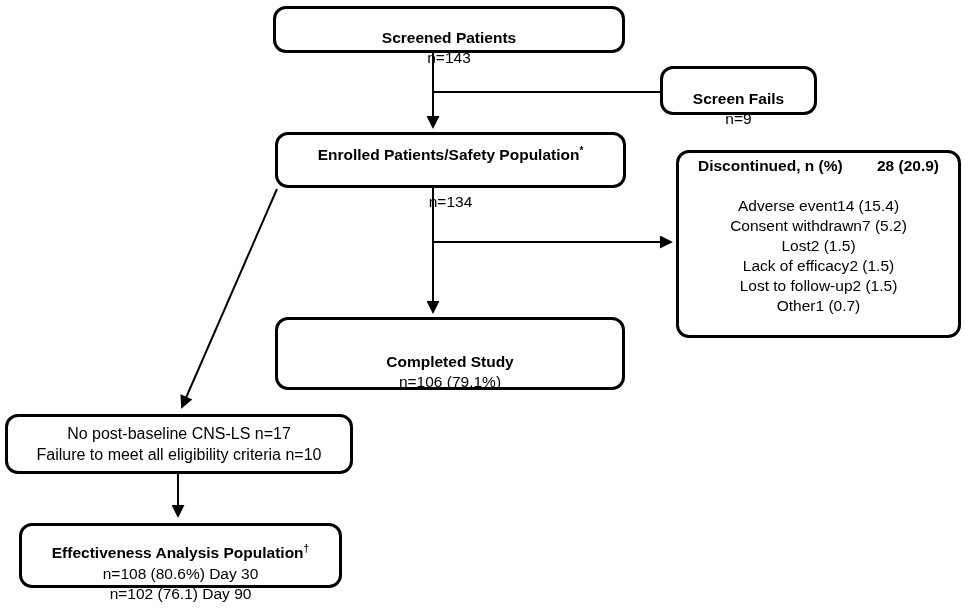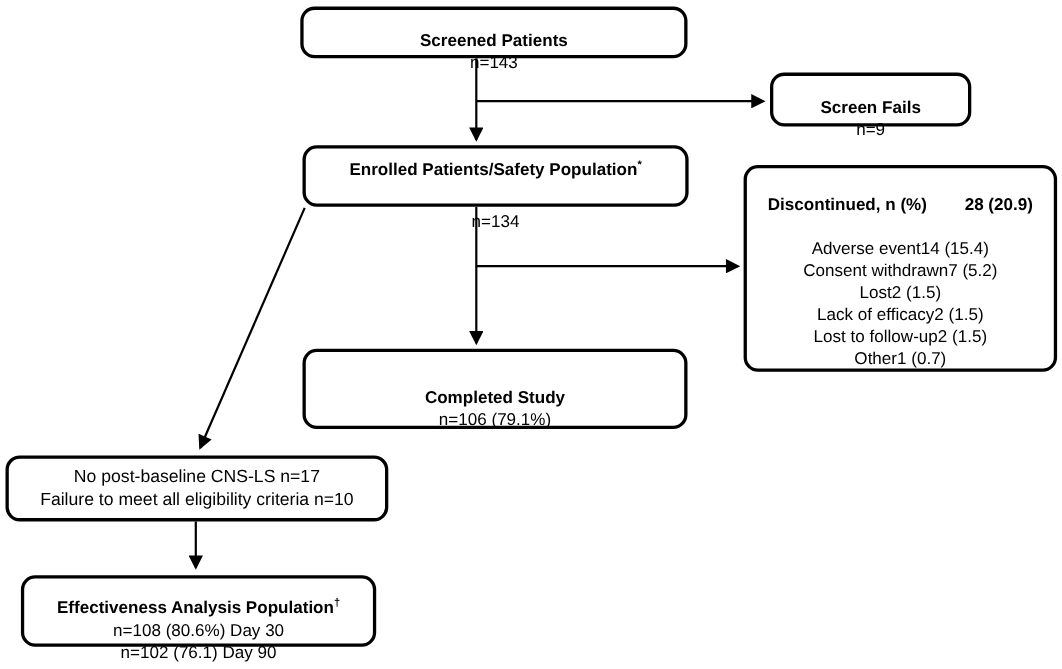--- a/index.html
+++ b/index.html
@@ -44,21 +44,21 @@
   sup {
     font-size: 0.65em;
     vertical-align: super;
     line-height: 0;
   }
   
   .box.disc {
     align-items: stretch;
     justify-content: flex-start;
     text-align: left;
-    padding: 24px 19px 10px 19px;
+    padding: 3px 19px 10px 19px;
   }
   .disc-header {
     display: flex;
     justify-content: space-between;
     font-weight: 700;
     margin-bottom: 20px;
   }
   .disc-row {
     display: flex;
     justify-content: center;
@@ -85,21 +85,21 @@
     <line x1="433" y1="242" x2="671" y2="242" stroke="#000000" stroke-width="2" marker-end="url(#arrowhead)"></line>
     <line x1="277" y1="189" x2="182" y2="407" stroke="#000000" stroke-width="2" marker-end="url(#arrowhead)"></line>
     <line x1="178" y1="474" x2="178" y2="516" stroke="#000000" stroke-width="2" marker-end="url(#arrowhead)"></line>
   </svg>
 
   <div class="box" style="left:273px; top:6px; width:352px; height:47px;">
     <div class="title">Screened Patients</div>
     <div>n=143</div>
   </div>
 
-  <div class="box" style="left:700px; top:66px; width:183px; height:49px;">
+  <div class="box" style="left:660px; top:66px; width:157px; height:49px;">
     <div class="title">Screen Fails</div>
     <div>n=9</div>
   </div>
 
   <div class="box" style="left:275px; top:132px; width:351px; height:56px;gap:27px;">
     <div class="title">
       <span>Enrolled Patients/Safety Population</span><sup>*</sup>
     </div>
     <div>n=134</div>
   </div>

